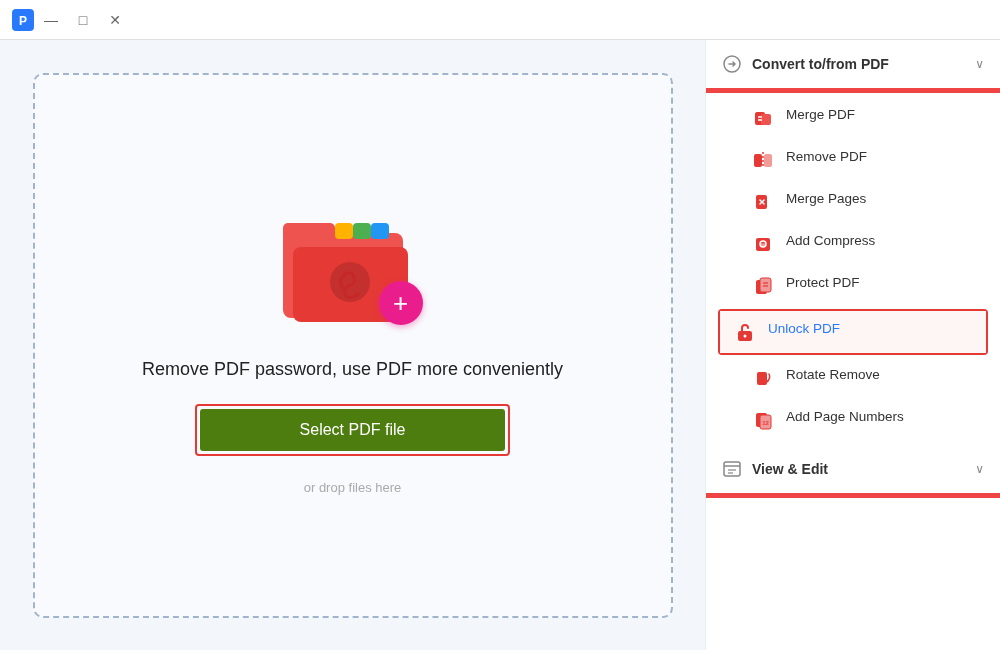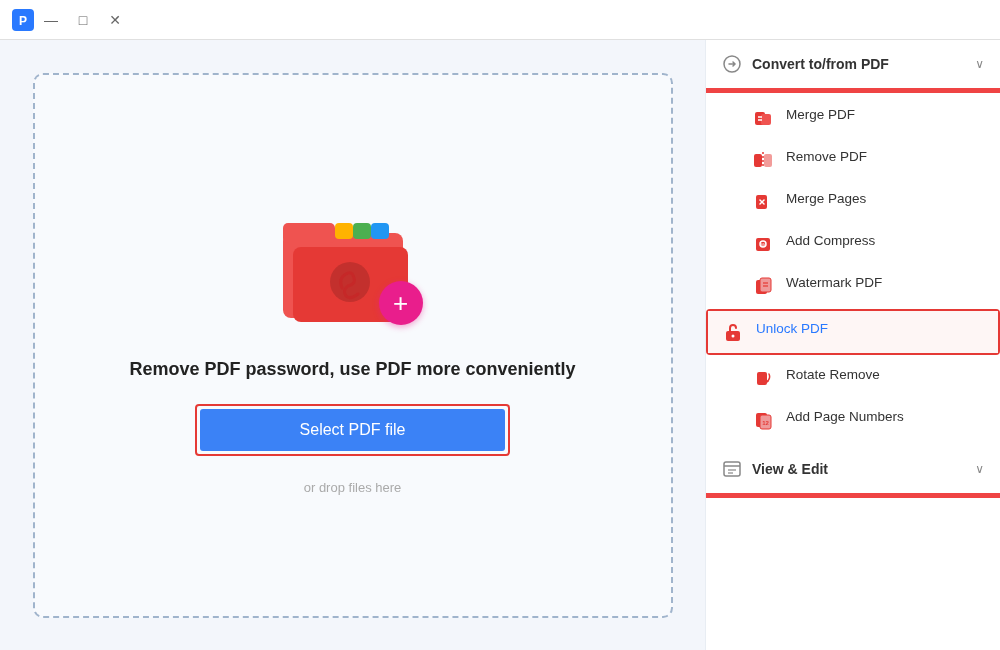--- a/index.html
+++ b/index.html
@@ -102,33 +102,33 @@
       align-items: center;
       justify-content: center;
       color: white;
       font-size: 26px;
       font-weight: 300;
       box-shadow: 0 2px 6px rgba(233,30,140,0.4);
     }
 
     .drop-tagline {
       font-size: 18px;
-      font-weight: 700;
+      font-weight: 400;
       color: #222;
       text-align: right;
     }
 
     .select-btn-wrapper {
       border: 2px solid #e53935;
       border-radius: 4px;
       padding: 3px;
     }
 
     .select-btn {
-      background: #3b82f6;
+      background: #4d7c0f;
       color: white;
       border: none;
       border-radius: 3px;
       padding: 12px 100px;
       font-size: 16px;
       cursor: pointer;
       font-family: inherit;
     }
 
     .drop-hint {
@@ -320,25 +320,25 @@
 
       <div class="sidebar-item">
         <div class="sidebar-item-icon">
           <svg width="20" height="20" viewBox="0 0 20 20" fill="none">
             <rect x="3" y="4" width="11" height="14" rx="2" fill="#e53935"></rect>
             <rect x="7" y="2" width="11" height="14" rx="2" fill="#ef9a9a" stroke="#e53935" stroke-width="1"></rect>
             <line x1="10" y1="7" x2="15" y2="7" stroke="#e53935" stroke-width="1.2"></line>
             <line x1="10" y1="10" x2="15" y2="10" stroke="#e53935" stroke-width="1.2"></line>
           </svg>
         </div>
-        <span class="sidebar-item-label">Watermark PDF</span>
-      </div>
-
-
-      <div style="border: 2px solid #e53935; border-radius: 4px; margin: 2px 0;">
+        <span class="sidebar-item-label">Protect PDF</span>
+      </div>
+
+
+      <div style="border: 2px solid #e53935; border-radius: 4px; margin: 2px 12px;">
         <div class="sidebar-item active" style="padding-left: 14px; background: #fef6f5;">
           <div class="sidebar-item-icon">
             <svg width="22" height="22" viewBox="0 0 22 22" fill="none">
               <rect x="4" y="10" width="14" height="10" rx="2" fill="#e53935"></rect>
               <path d="M8 10V7a3 3 0 016 0" stroke="#e53935" stroke-width="2" fill="none" stroke-linecap="round"></path>
               <circle cx="11" cy="15" r="1.5" fill="white"></circle>
             </svg>
           </div>
           <span class="sidebar-item-label" style="color:#2979ff;">Unlock PDF</span>
         </div>

